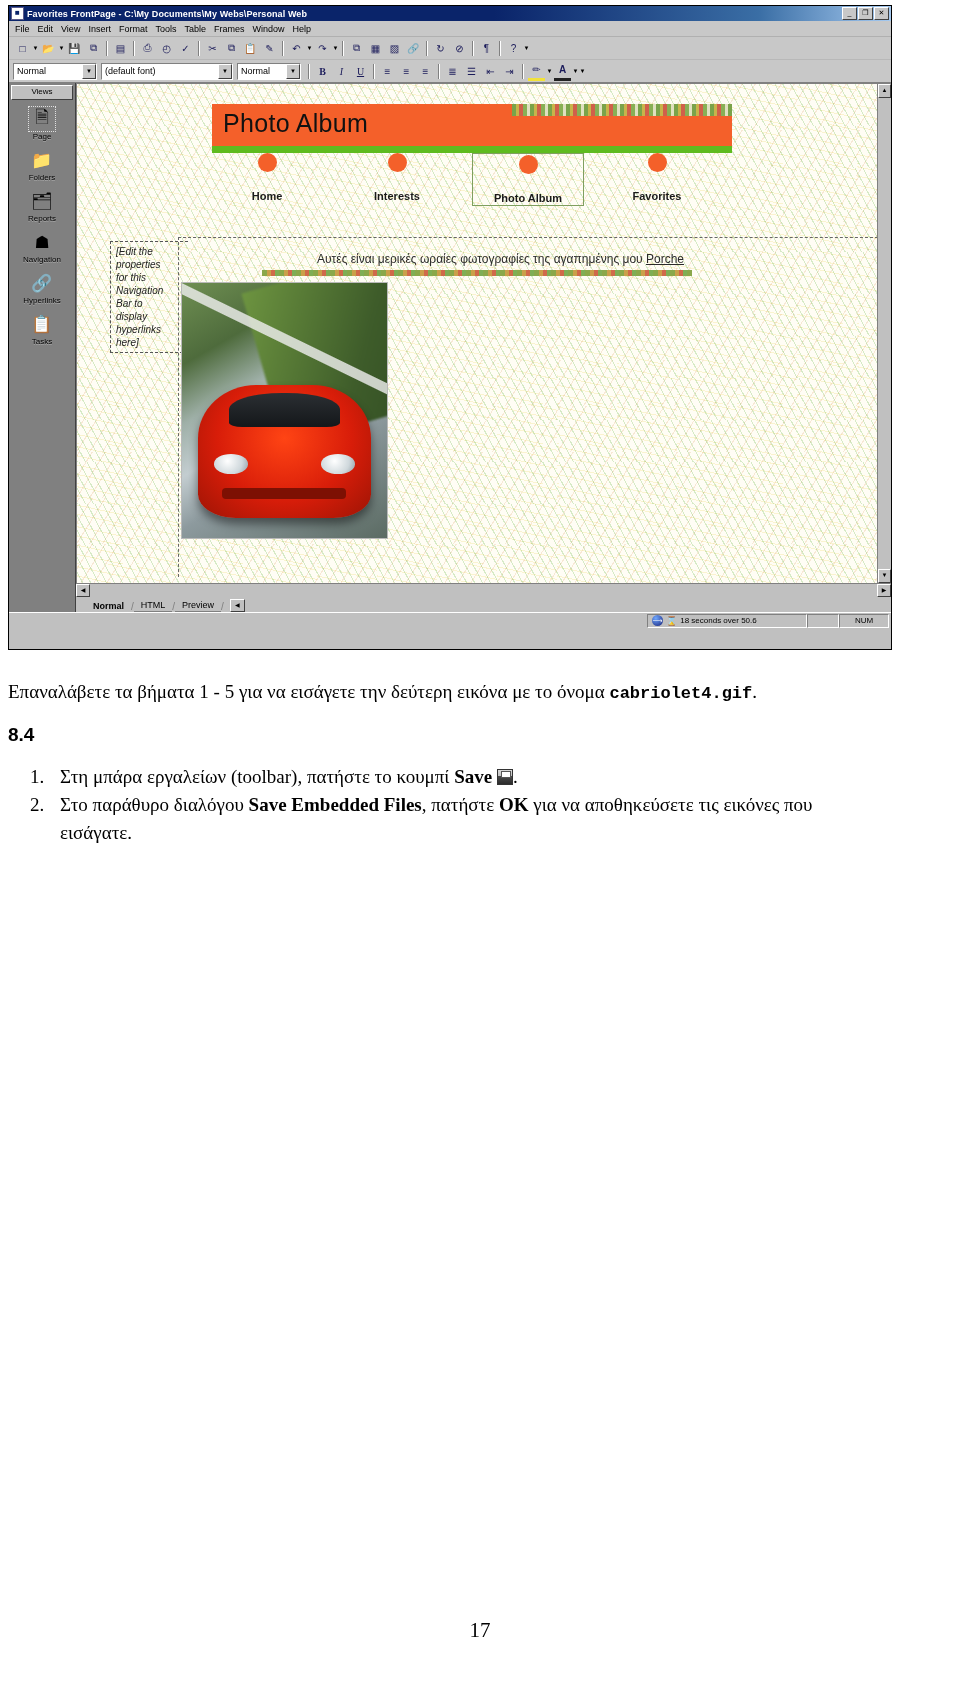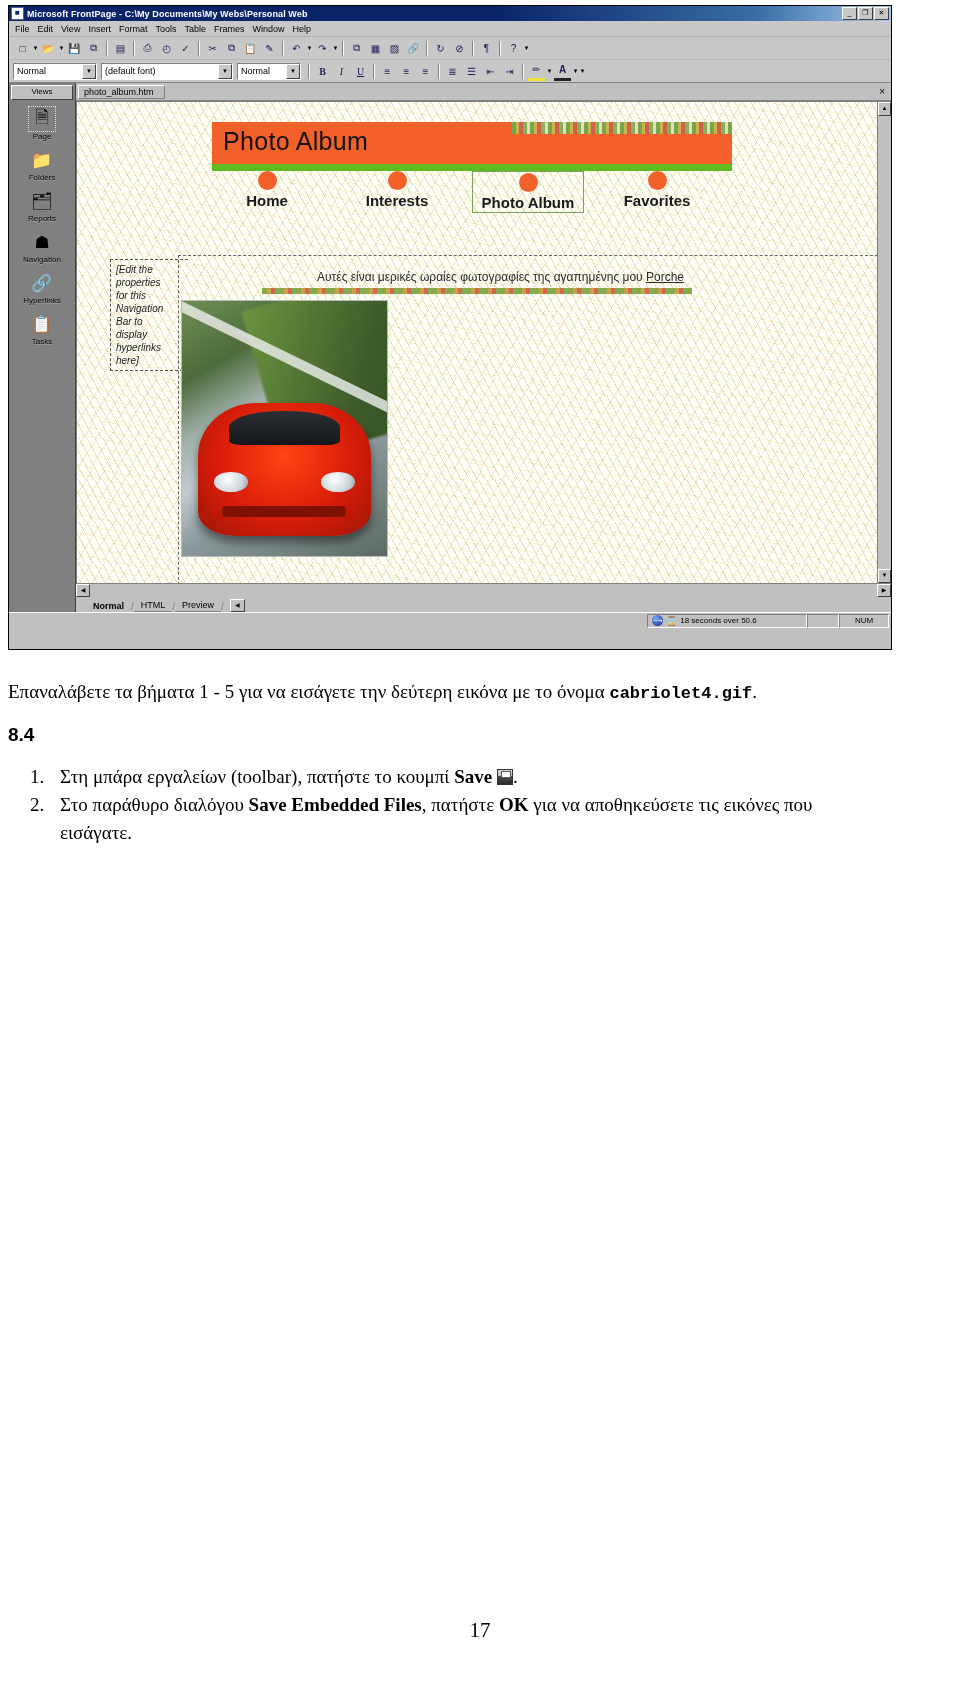--- a/index.html
+++ b/index.html
@@ -78,21 +78,21 @@
   .banner{position:absolute;left:135px;top:20px;width:520px;height:42px;background:#f4602a;}
   .banner .btitle{font-family:"Liberation Sans",sans-serif;font-size:25px;color:#111;
     padding:5px 0 0 11px;letter-spacing:.3px;}
   .banner-photo{position:absolute;right:0;top:0;width:220px;height:12px;
     background:repeating-linear-gradient(90deg,#7aa34a 0 4px,#c8b44a 4px 7px,#d0604a 7px 11px,#88b055 11px 15px,#e0e0c0 15px 18px);}
   .banner-stripe{position:absolute;left:135px;top:62px;width:520px;height:7px;background:#5fbb1f;}
 
   .navbar{position:absolute;left:135px;top:69px;width:560px;height:40px;}
   .navitem{position:absolute;top:0;display:flex;flex-direction:column;align-items:center;width:110px;}
   .navdot{width:19px;height:19px;border-radius:50%;background:#f4602a;}
-  .navtxt{font-family:"Liberation Sans",sans-serif;font-size:15px;font-weight:bold;color:#1a1a1a;margin-top:2px;}
+  .navtxt{font-family:"Liberation Sans",sans-serif;font-size:11px;font-weight:bold;color:#1a1a1a;margin-top:18px;}
   .navitem.current{border:1px solid #7f9f5f;padding:1px 0;}
 
   .navbar-note{position:absolute;left:33px;top:157px;width:68px;
     border:1px dashed #555;border-right:none;padding:3px 4px 3px 5px;}
   .navbar-note span{display:block;font-family:"Liberation Sans",sans-serif;font-size:10px;
     font-style:italic;color:#222;line-height:13px;white-space:nowrap;}
 
   .dashline{position:absolute;left:101px;top:153px;width:705px;border-top:1px dashed #666;}
   .vdash{position:absolute;left:101px;top:153px;height:340px;border-left:1px dashed #666;}
 
@@ -169,21 +169,21 @@
   .pageno{position:absolute;left:0;top:1618px;width:960px;text-align:center;
     font-family:"Liberation Serif",serif;font-size:21px;color:#000;}
 </style>
 </head>
 <body>
 
 <div id="app-window">
 
   <div class="titlebar">
     <div class="tb-icon">■</div>
-    <div class="tb-text">Microsoft FrontPage - C:\My Documents\My Webs\Personal Web</div>
+    <div class="tb-text">Favorites FrontPage - C:\My Documents\My Webs\Personal Web</div>
     <div class="tb-btns">
       <span>_</span>
       <span>❐</span>
       <span>✕</span>
     </div>
   </div>
 
   <div class="menubar">
     <span>File</span>
     <span>Edit</span>
@@ -295,24 +295,20 @@
         <div class="view-lbl">Hyperlinks</div>
       </div>
       <div class="view-item">
         <div class="view-ico">📋</div>
         <div class="view-lbl">Tasks</div>
       </div>
     </div>
 
     <div class="editor">
 
-      <div class="doctab">
-        <div class="dt-name">photo_album.htm</div>
-        <div class="dt-close">×</div>
-      </div>
 
       <div class="canvas-wrap">
         <div class="canvas">
 
           <div class="banner">
             <div class="banner-photo"></div>
             <div class="btitle">Photo Album</div>
           </div>
           <div class="banner-stripe"></div>
 

